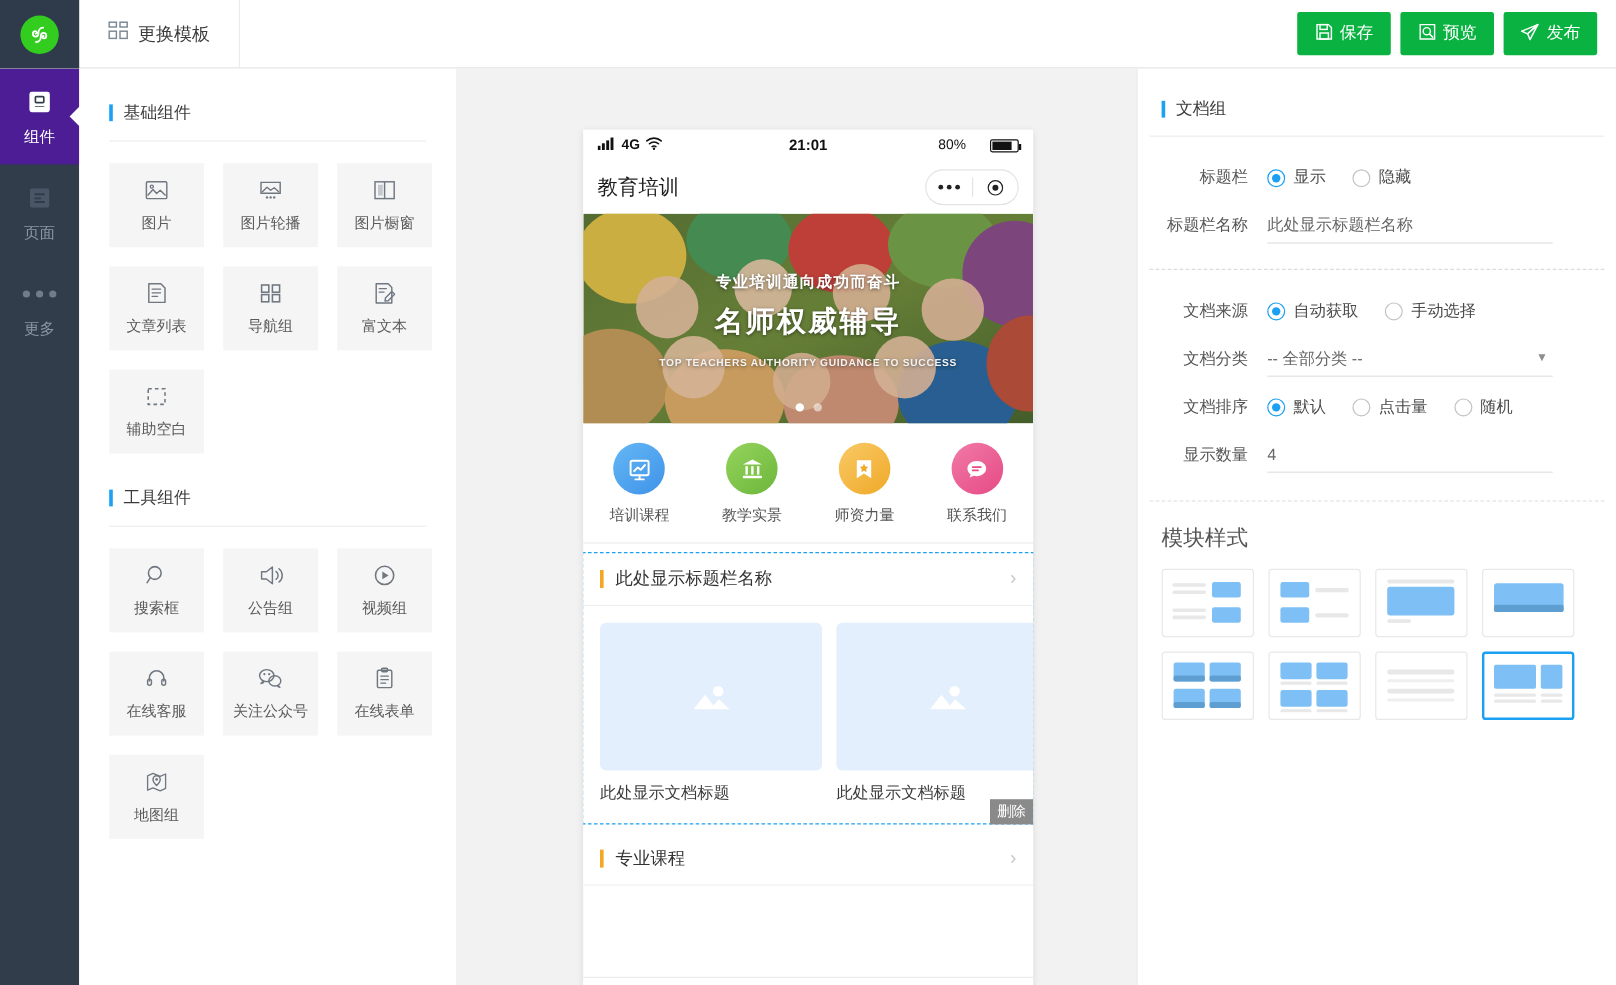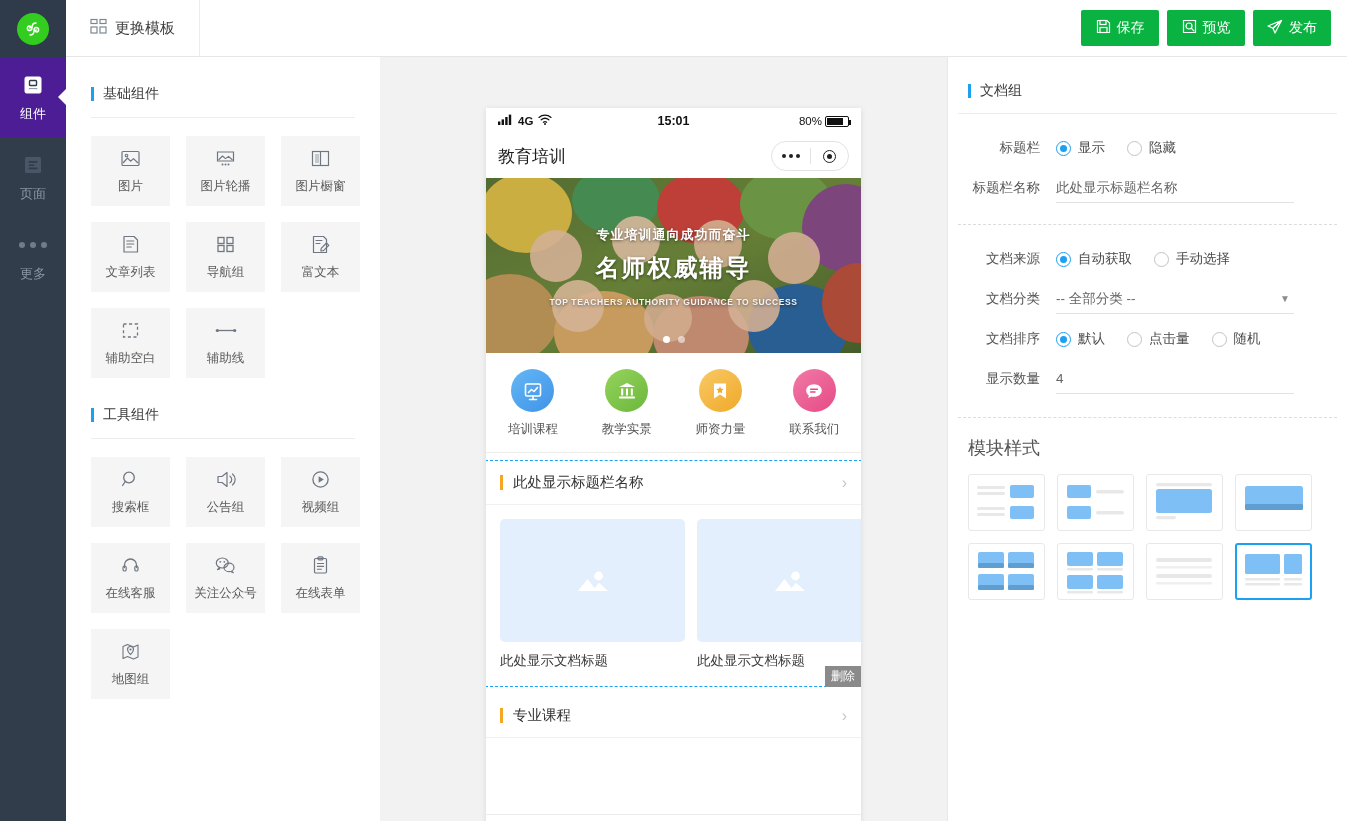--- a/index.html
+++ b/index.html
@@ -99,21 +99,21 @@
     position: absolute; left: 106px; top: 51px; width: 375px; height: 760px;
     background: #fff; box-shadow: 0 1px 6px rgba(0,0,0,.10);
     overflow: hidden;
   }
   .statusbar {
     height: 26px; display: flex; align-items: center; padding: 0 12px;
     font-size: 12px; color: #111; position: relative;
   }
   .sb-left { display: flex; align-items: center; gap: 5px; }
   .sb-time { position: absolute; left: 0; right: 0; text-align: center; font-size: 12.5px; font-weight: bold; }
-  .sb-right { margin-left: auto; display: flex; align-items: center; gap: 3px; position: relative; z-index: 2; }
+  .sb-right { margin-left: auto; display: flex; align-items: center; gap: 20px; position: relative; z-index: 2; }
   .batt { width: 24px; height: 11px; border: 1px solid #111; border-radius: 2px; position: relative; padding: 1px; }
   .batt i { display: block; height: 100%; width: 80%; background: #111; }
   .batt::after { content: ""; position: absolute; right: -3px; top: 3px; width: 2px; height: 5px; background: #111; }
 
   .navbar {
     height: 44px; display: flex; align-items: center; padding: 0 12px;
     position: relative; background: #fff;
   }
   .nav-title { font-size: 17px; color: #1c1c1c; }
   .capsule {
@@ -401,30 +401,20 @@
           <span>富文本</span>
         </div>
         <div class="cell">
           <span class="ic">
             <svg width="21" height="21" viewBox="0 0 21 21">
               <rect x="3.5" y="4" width="14" height="13" fill="none" stroke="#6f7780" stroke-width="1.3" stroke-dasharray="3 2.6"></rect>
             </svg>
           </span>
           <span>辅助空白</span>
         </div>
-        <div class="cell">
-          <span class="ic">
-            <svg width="24" height="21" viewBox="0 0 24 21">
-              <path d="M3 10.5h18" stroke="#6f7780" stroke-width="1.3"></path>
-              <circle cx="3.3" cy="10.5" r="1.6" fill="#6f7780"></circle>
-              <circle cx="20.7" cy="10.5" r="1.6" fill="#6f7780"></circle>
-            </svg>
-          </span>
-          <span>辅助线</span>
-        </div>
       </div>
 
       <div class="spacer-18"></div>
 
       <div class="sec-title">
         <span class="bar"></span>
         <span>工具组件</span>
       </div>
       <div class="sec-hr"></div>
 
@@ -520,21 +510,21 @@
           <span style="font-weight:bold;font-size:11.5px">4G</span>
           <span>
             <svg width="14" height="11" viewBox="0 0 14 11">
               <path d="M1 3.4a9 9 0 0 1 12 0" fill="none" stroke="#111" stroke-width="1.3" stroke-linecap="round"></path>
               <path d="M3.2 5.8a6 6 0 0 1 7.6 0" fill="none" stroke="#111" stroke-width="1.3" stroke-linecap="round"></path>
               <path d="M5.4 8.2a2.8 2.8 0 0 1 3.2 0" fill="none" stroke="#111" stroke-width="1.3" stroke-linecap="round"></path>
               <circle cx="7" cy="10" r="1" fill="#111"></circle>
             </svg>
           </span>
         </span>
-        <span class="sb-time">15:01</span>
+        <span class="sb-time">21:01</span>
         <span class="sb-right">
           <span style="font-size:11.5px">80%</span>
           <span class="batt">
               <i></i>
             </span>
         </span>
       </div>
 
       <div class="navbar">
         <span class="nav-title">教育培训</span>

